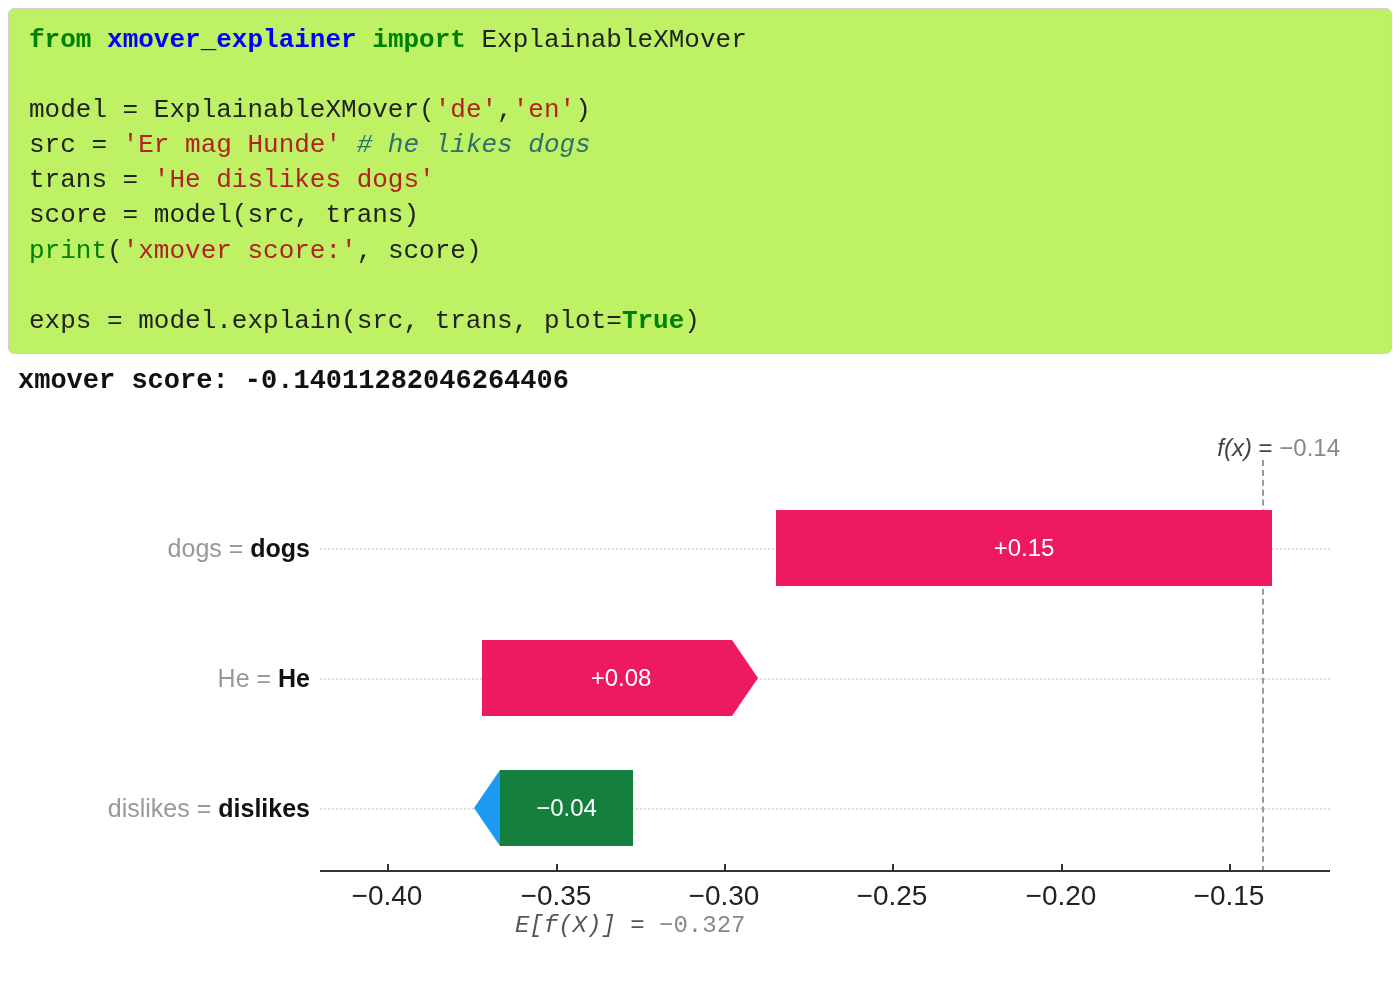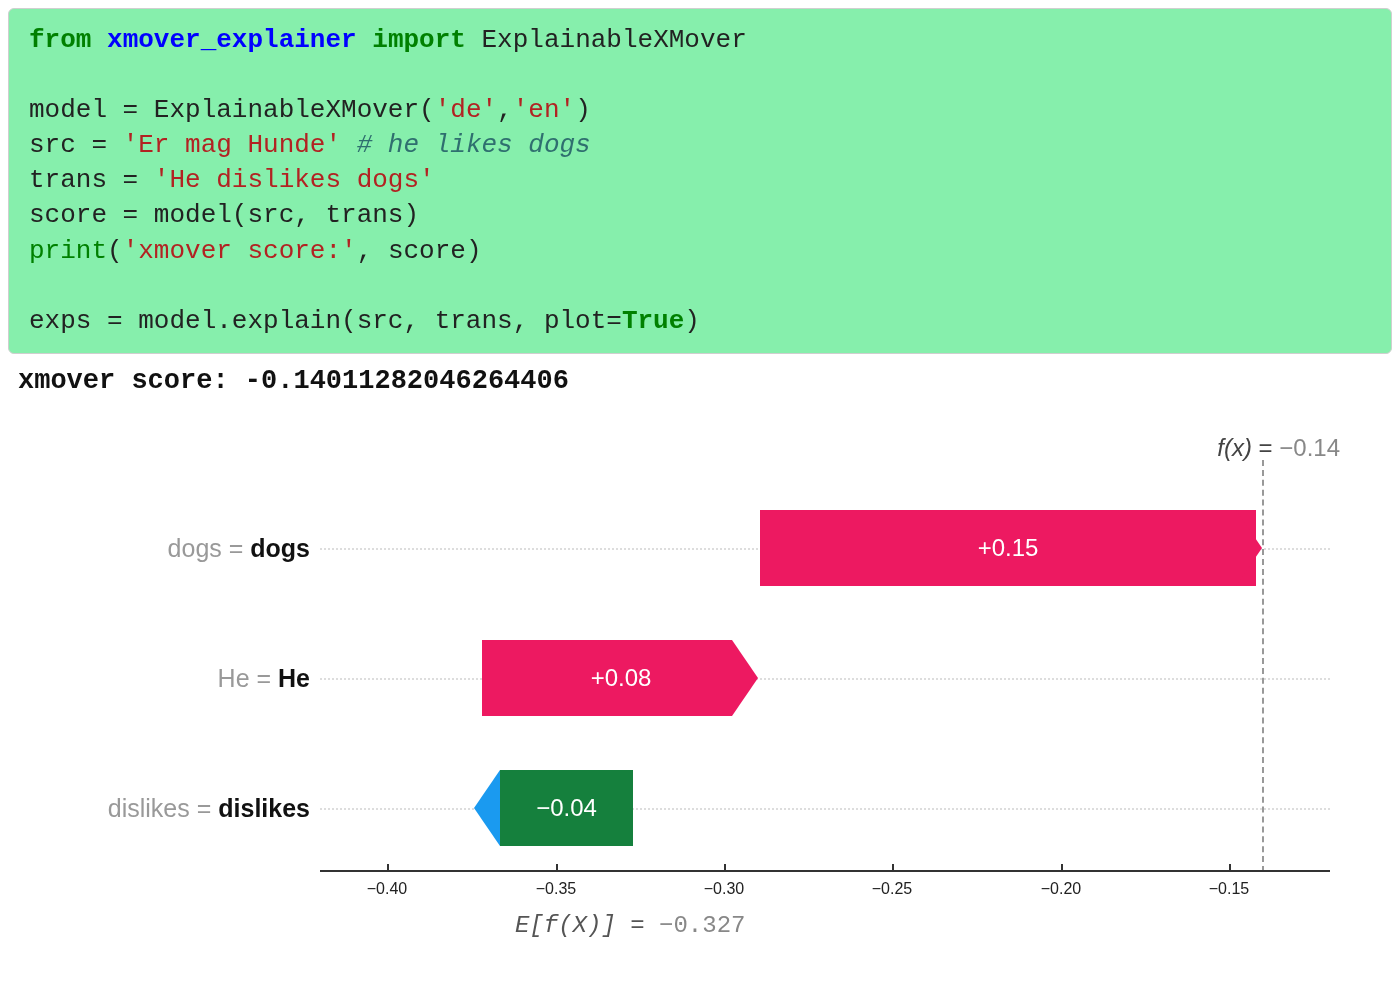--- a/index.html
+++ b/index.html
@@ -4,21 +4,21 @@
 <style>
   * { box-sizing: border-box; }
   body {
     margin: 0;
     padding: 0;
     font-family: "Courier New", monospace;
     background: #fff;
     width: 1400px;
   }
   .code-block {
-    background: #86efac;
+    background: #bef264;
     border: 1px solid #cfcfcf;
     border-radius: 6px;
     padding: 14px 20px;
     font-size: 26px;
     line-height: 1.35;
     white-space: pre;
     color: #222;
     margin: 8px 8px 0 8px;
   }
   .kw-green { color: #008000; font-weight: bold; }
@@ -67,21 +67,21 @@
     position: absolute;
     top: -8px;
     width: 0;
     height: 8px;
     border-left: 2px solid #333;
   }
   .tick-label {
     position: absolute;
     top: 8px;
     transform: translateX(-50%);
-    font-size: 16px;
+    font-size: 28px;
     color: #222;
     font-family: Arial, sans-serif;
   }
 
   .ef-label {
     position: absolute;
     left: 495px;
     top: 486px;
     font-size: 24px;
     color: #555;
@@ -170,21 +170,21 @@
   <div class="vline" style="left:1242px;"></div>
 
   <div class="dotline" style="left:300px; top:122px; width:1010px;"></div>
   <div class="dotline" style="left:300px; top:252px; width:1010px;"></div>
   <div class="dotline" style="left:300px; top:382px; width:1010px;"></div>
 
   <div class="row-label" style="top:108px;">
     <span class="grey">dogs = </span><span class="bold">dogs</span>
   </div>
 
-  <div class="bar bar-pink" style="left:740px; top:84px; width:496px;">
+  <div class="bar bar-pink" style="left:756px; top:84px; width:496px;">
     <span>+0.15</span>
   </div>
   <div class="arrow-right" style="left:1216px; top:84px;"></div>
 
   <div class="row-label" style="top:238px;">
     <span class="grey">He = </span><span class="bold">He</span>
   </div>
 
   <div class="bar bar-pink" style="left:462px; top:214px; width:250px;padding-left:28px;">
     <span>+0.08</span>

